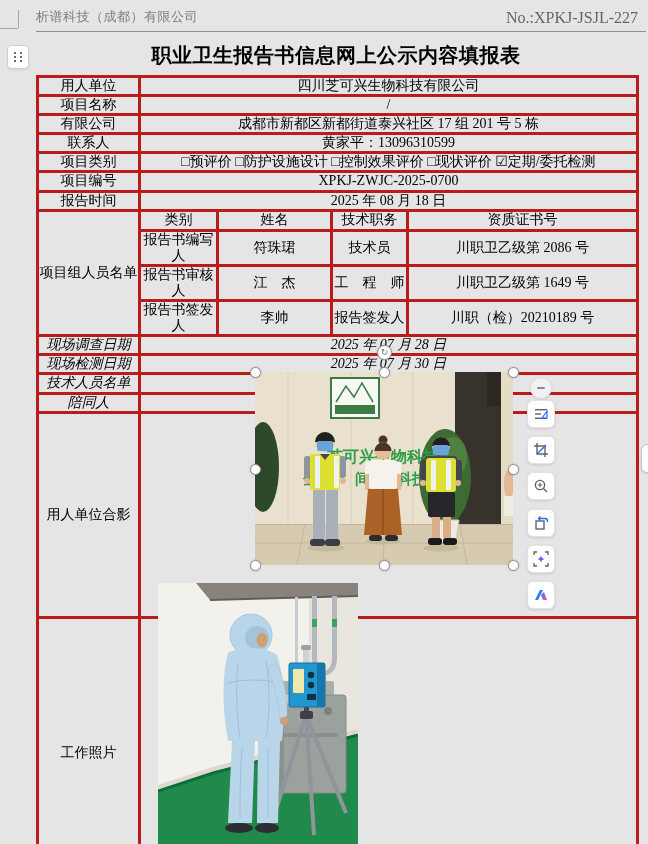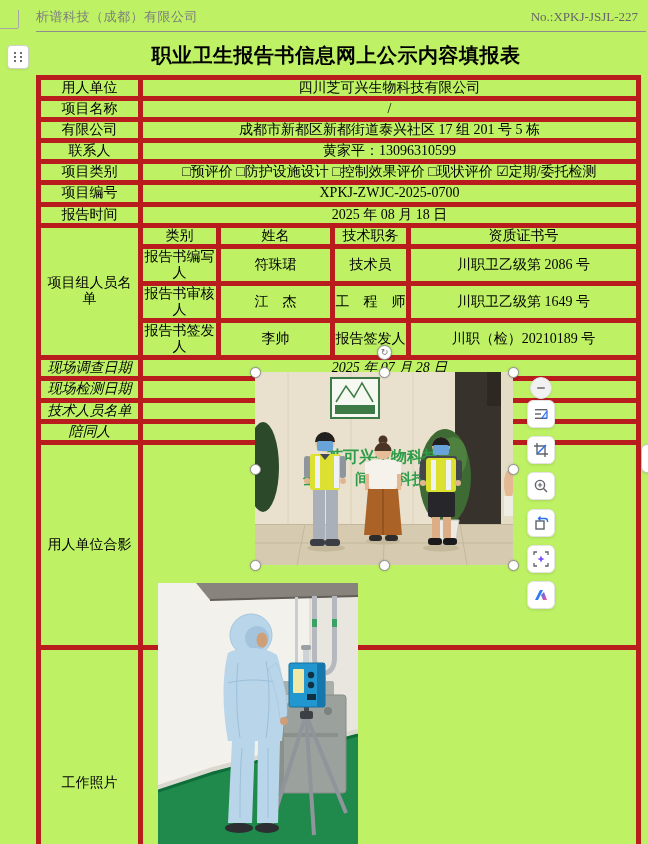--- a/index.html
+++ b/index.html
@@ -1,36 +1,36 @@
 <!DOCTYPE html>
 <html><head>
 <meta charset="utf-8">
 <style>
   html,body{margin:0;padding:0;background:#fff;}
-  .page{position:relative;width:648px;height:844px;background:#bef264;overflow:hidden;
+  .page{position:relative;width:648px;height:844px;background:#e5e5e5;overflow:hidden;
         font-family:"Liberation Serif","DejaVu Serif",serif;color:#000;}
 
   
   .hmark-v{position:absolute;left:18px;top:10px;width:1px;height:18px;background:#a6a6a6;}
   .hmark-h{position:absolute;left:0;top:28px;width:18px;height:1px;background:#a6a6a6;}
   .hdr-company{position:absolute;left:36px;top:8px;font-size:13px;color:#7d7d7d;letter-spacing:.5px;}
-  .hdr-no{position:absolute;right:10px;top:9px;font-size:13px;color:#666;}
+  .hdr-no{position:absolute;right:10px;top:9px;font-size:16px;color:#666;}
   .hdr-rule{position:absolute;left:36px;top:31px;width:610px;border-top:1px solid #8f8f8f;}
 
   .grid-btn{position:absolute;left:7px;top:45px;width:22px;height:24px;background:#fff;
             border:1px solid #cfcfcf;border-radius:4px;box-shadow:0 1px 2px rgba(0,0,0,.08);
             display:flex;align-items:center;justify-content:center;padding:0;cursor:pointer;}
   .doc-title{position:absolute;left:36px;top:42px;width:600px;text-align:center;
              font-family:Liberation Mono, monospace;
              font-weight:bold;font-size:20px;letter-spacing:.5px;}
 
   
   table.form{position:absolute;left:36px;top:75px;width:600px;border-collapse:collapse;
              table-layout:fixed;border:2px solid #000;}
-  .form td{border:5px solid #b91c1c;text-align:center;vertical-align:middle;
+  .form td{border:3px solid #b91c1c;text-align:center;vertical-align:middle;
            font-size:14px;padding:0;overflow:hidden;line-height:1.15;}
   tr.r19{height:19px;} tr.r20{height:20px;} tr.r24{height:24px;} tr.r17{height:17px;font-style:italic;}
   tr.rp1{height:205px;} tr.rp2{height:271px;}
 
   
   .photo1{position:absolute;left:255px;top:372px;}
   .photo2{position:absolute;left:158px;top:583px;}
 
   
   .handle{position:absolute;width:9px;height:9px;border-radius:50%;background:#fff;

